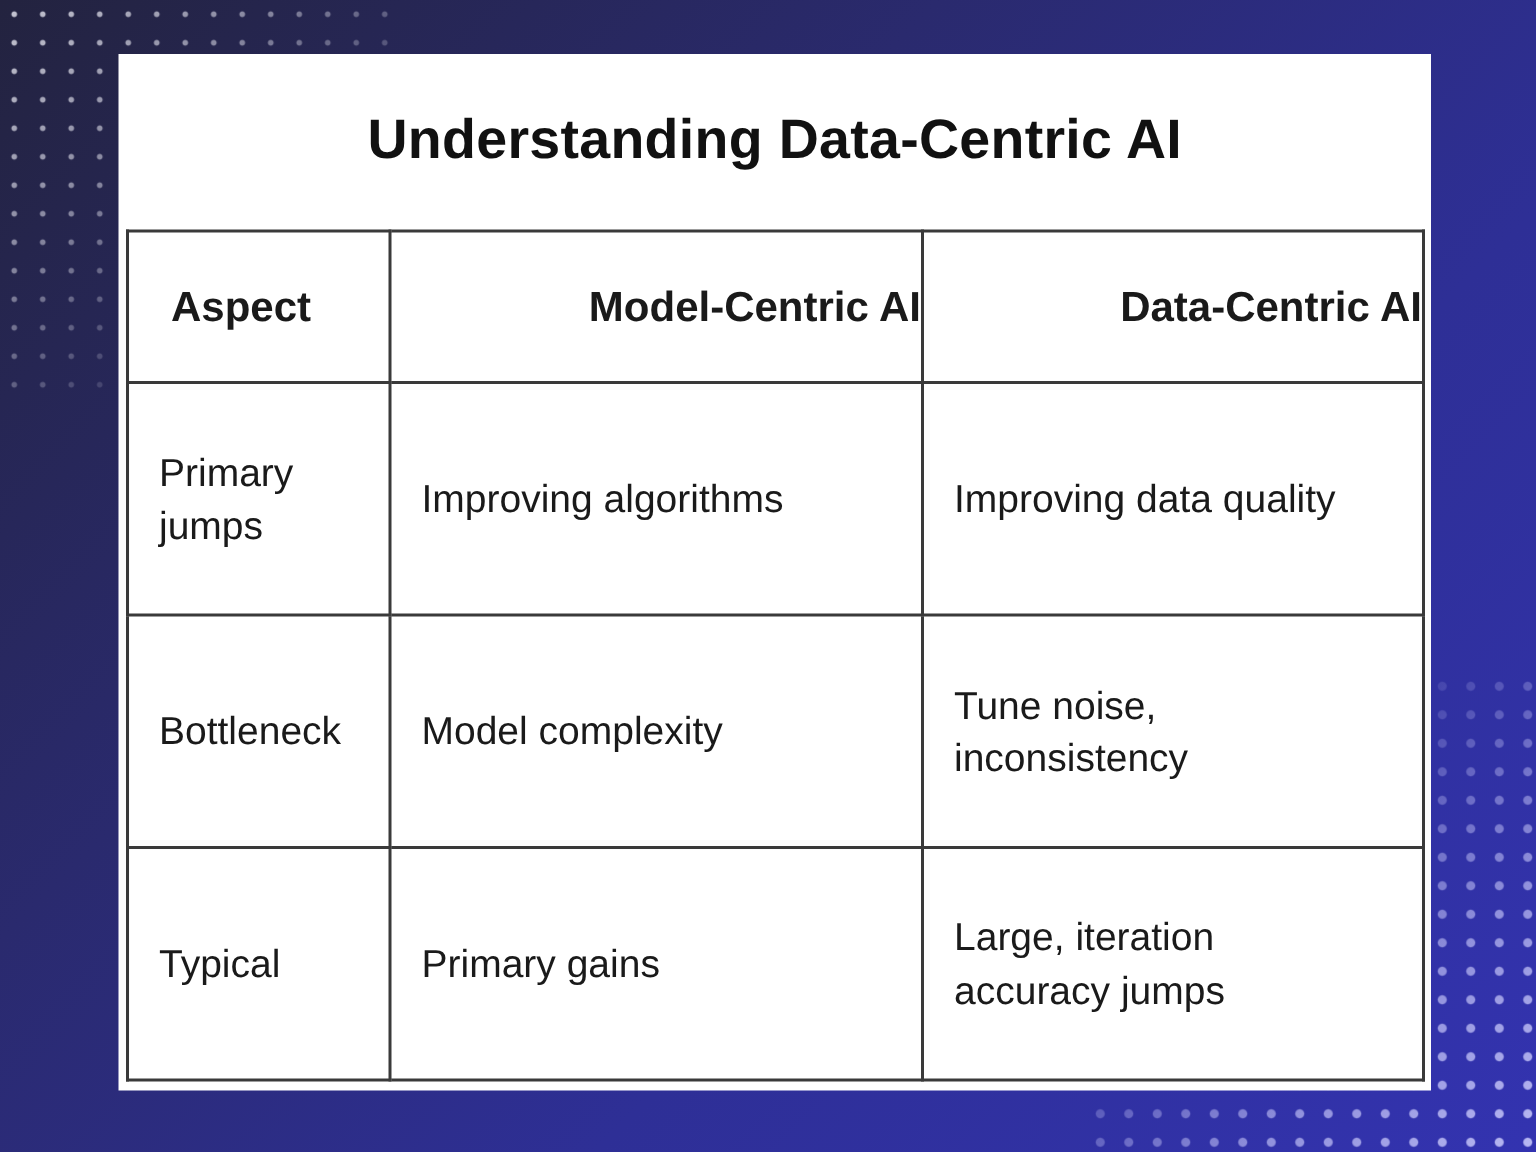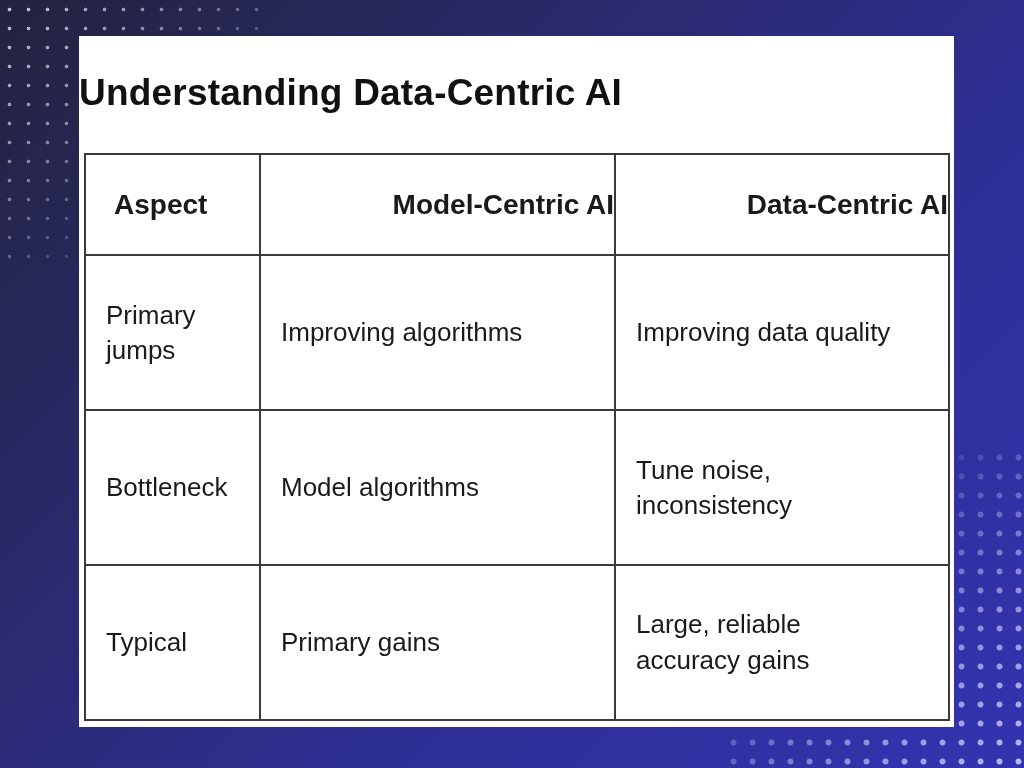--- a/index.html
+++ b/index.html
@@ -20,21 +20,21 @@
     background-image: radial-gradient(circle, rgba(200,200,250,0.9) 2.6px, transparent 3.4px);
     background-size: 19px 19px;
     -webkit-mask-image: linear-gradient(315deg, #000 0%, rgba(0,0,0,0.7) 30%, transparent 70%);
     mask-image: linear-gradient(315deg, #000 0%, rgba(0,0,0,0.7) 30%, transparent 70%);
   }
   .card {
     position:absolute; left:79px; top:36px; width:875px; height:691px;
     background:#ffffff;
   }
   .title {
-    position:absolute; left:0; top:36px; width:100%; 
+    position:absolute; left:0; top:36px; width:100%; text-align:center;
     font-size:37px; font-weight:bold; color:#111111; letter-spacing:0.2px;
   }
   table.cmp {
     position:absolute; left:5px; top:117px;
     width:864px; height:568px;
     border-collapse:collapse; table-layout:fixed;
   }
   table.cmp td, table.cmp th {
     border:2px solid #3a3a3a;
     color:#1a1a1a; font-size:26px; line-height:1.35;
@@ -84,36 +84,36 @@
       <td class="c3">
         <span class="ln">Improving data quality</span>
       </td>
     </tr>
 
     <tr class="row">
       <td class="c1">
         <span class="ln">Bottleneck</span>
       </td>
       <td class="c2">
-        <span class="ln">Model algorithms</span>
+        <span class="ln">Model complexity</span>
       </td>
       <td class="c3">
         <span class="ln">Tune noise,</span>
         <span class="ln">inconsistency</span>
       </td>
     </tr>
 
 
     <tr class="row">
       <td class="c1">
         <span class="ln">Typical</span>
       </td>
       <td class="c2">
         <span class="ln">Primary gains</span>
       </td>
       <td class="c3">
-        <span class="ln">Large, reliable</span>
-        <span class="ln">accuracy gains</span>
+        <span class="ln">Large, iteration</span>
+        <span class="ln">accuracy jumps</span>
       </td>
     </tr>
   </tbody>
     </table>
 </div>
 
 </body></html>

